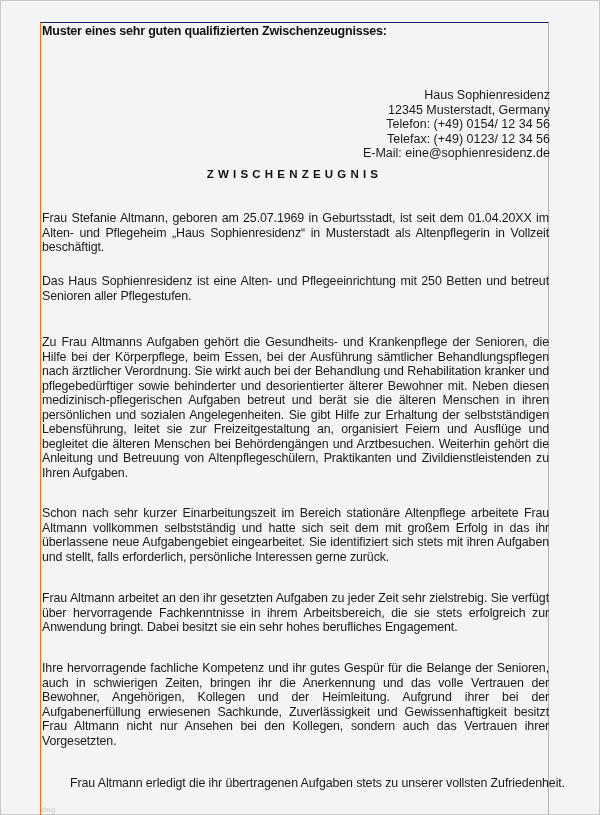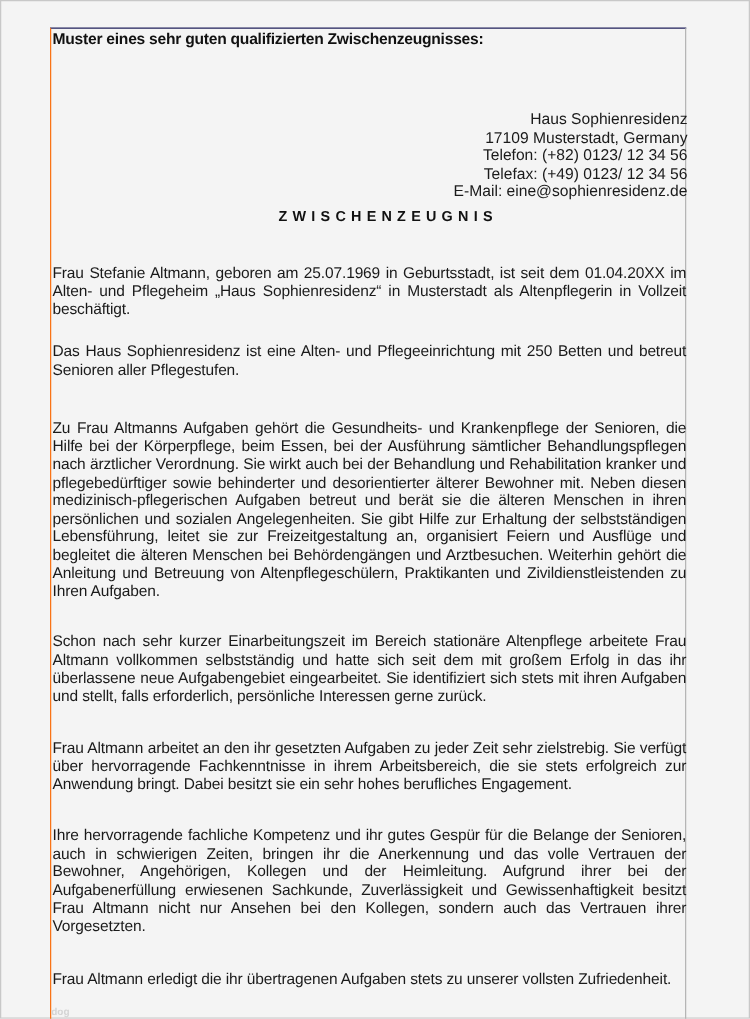--- a/index.html
+++ b/index.html
@@ -28,54 +28,54 @@
     color: #111;
   }
   .address {
     position: absolute; right: -2px; top: 20px;
     text-align: right; font-size: 12.5px; line-height: 14.6px;
     color: #1a1a1a;
     margin-top: 45px;
   }
   .address div { white-space: nowrap; }
   .doc-title {
-    position: absolute; left: 16px; width: 507px; top: 145px;
+    position: absolute; left: 0; width: 507px; top: 145px;
     text-align: center; font-size: 11.5px; font-weight: bold;
     letter-spacing: 4.2px; color: #111;
   }
   .para {
     position: absolute; left: 1px; width: 507px;
     font-size: 12.4px; line-height: 14.5px;
     text-align: justify; letter-spacing: -0.1px;
     color: #1a1a1a;
   }
   .p1 { top: 188px; }
   .p2 { top: 251px; }
   .p3 { top: 312px; }
   .p4 { top: 483px; }
   .p5 { top: 568px; }
   .p6 { top: 638px; }
-  .p7 { top: 753px; text-align: left; }
+  .p7 { top: 753px; text-align: left; margin-left: 28px; }
   .watermark {
     position: absolute; left: 0; top: 742px;
     font-size: 8px; color: #d4d4d4; font-weight: bold; margin-top: 40px;
   }
 </style>
 </head>
 <body>
 
 <div class="frame"></div>
 
 <div class="page">
   <div class="header-title">Muster eines sehr guten qualifizierten Zwischenzeugnisses:</div>
 
   <div class="address">
     <div>Haus Sophienresidenz</div>
-    <div>17109 Musterstadt,  Germany</div>
-    <div>Telefon: (+82) 0123/ 12 34 56</div>
+    <div>12345 Musterstadt,  Germany</div>
+    <div>Telefon: (+49) 0154/ 12 34 56</div>
     <div>Telefax: (+49) 0123/ 12 34 56</div>
     <div>E-Mail: eine@sophienresidenz.de</div>
   </div>
 
   <div class="doc-title">ZWISCHENZEUGNIS</div>
 
   <div class="para p1">Frau Stefanie Altmann, geboren am 25.07.1969 in Geburtsstadt, ist seit dem 01.04.20XX im Alten- und Pflegeheim „Haus Sophienresidenz“ in Musterstadt als Altenpflegerin in Vollzeit beschäftigt.</div>
   <div class="para p2">Das Haus Sophienresidenz ist eine Alten- und Pflegeeinrichtung mit 250 Betten und betreut Senioren aller Pflegestufen.</div>
   <div class="para p3">Zu Frau Altmanns Aufgaben gehört die Gesundheits- und Krankenpflege der Senioren, die Hilfe bei der Körperpflege, beim Essen, bei der Ausführung sämtlicher Behandlungspflegen nach ärztlicher Verordnung. Sie wirkt auch bei der Behandlung und Rehabilitation kranker und pflegebedürftiger sowie behinderter und desorientierter älterer Bewohner mit. Neben diesen medizinisch-pflegerischen Aufgaben betreut und berät sie die älteren Menschen in ihren persönlichen und sozialen Angelegenheiten. Sie gibt Hilfe zur Erhaltung der selbstständigen Lebensführung, leitet sie zur Freizeitgestaltung an, organisiert Feiern und Ausflüge und begleitet die älteren Menschen bei Behördengängen und Arztbesuchen. Weiterhin gehört die Anleitung und Betreuung von Altenpflegeschülern, Praktikanten und Zivildienstleistenden zu Ihren Aufgaben.</div>
   <div class="para p4">Schon nach sehr kurzer Einarbeitungszeit im Bereich stationäre Altenpflege arbeitete Frau Altmann vollkommen selbstständig und hatte sich seit dem mit großem Erfolg in das ihr überlassene neue Aufgabengebiet eingearbeitet. Sie identifiziert sich stets mit ihren Aufgaben und stellt, falls erforderlich, persönliche Interessen gerne zurück.</div>

